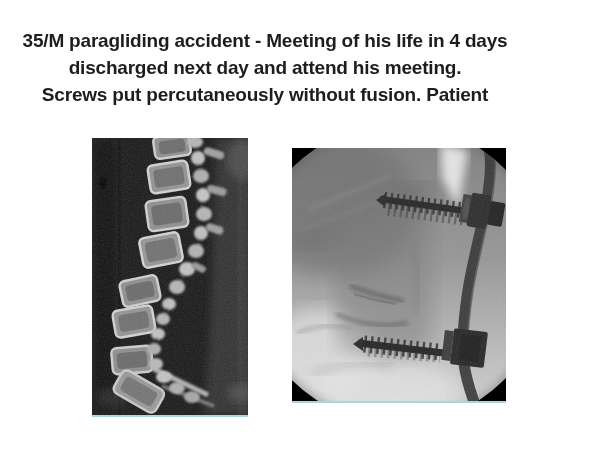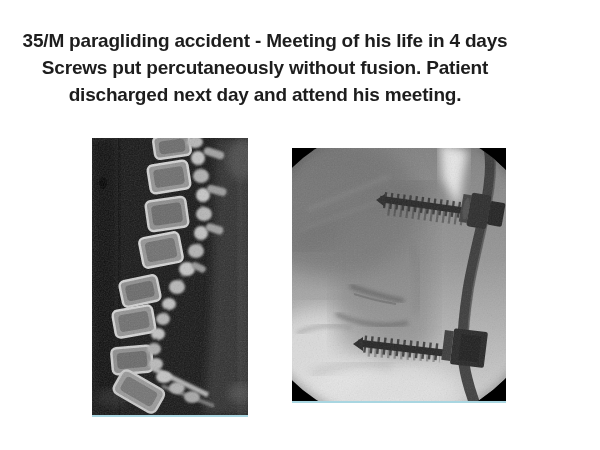--- a/index.html
+++ b/index.html
@@ -13,22 +13,22 @@
   .fig-right{left:292px;top:148px;width:214px;height:253px;}
   .fig svg{display:block;}
 </style>
 </head>
 <body>
 
 <div class="slide" style="background: rgb(255, 255, 255);">
 
   <div class="title-block" style="color: rgb(29, 29, 29);">
     <div class="title-line">35/M paragliding accident - Meeting of his life in 4 days</div>
+    <div class="title-line">discharged next day and attend his meeting.</div>
     <div class="title-line">Screws put percutaneously without fusion. Patient</div>
-    <div class="title-line">discharged next day and attend his meeting.</div>
   </div>
 
   <figure class="fig fig-left" style="margin: 0px; border-bottom-color: rgb(169, 214, 225);">
     <svg width="156" height="277" viewBox="0 0 156 277">
       <defs>
         <filter id="b2">
             <feGaussianBlur stdDeviation="2"></feGaussianBlur>
           </filter>
         <filter id="b4">
             <feGaussianBlur stdDeviation="4"></feGaussianBlur>

